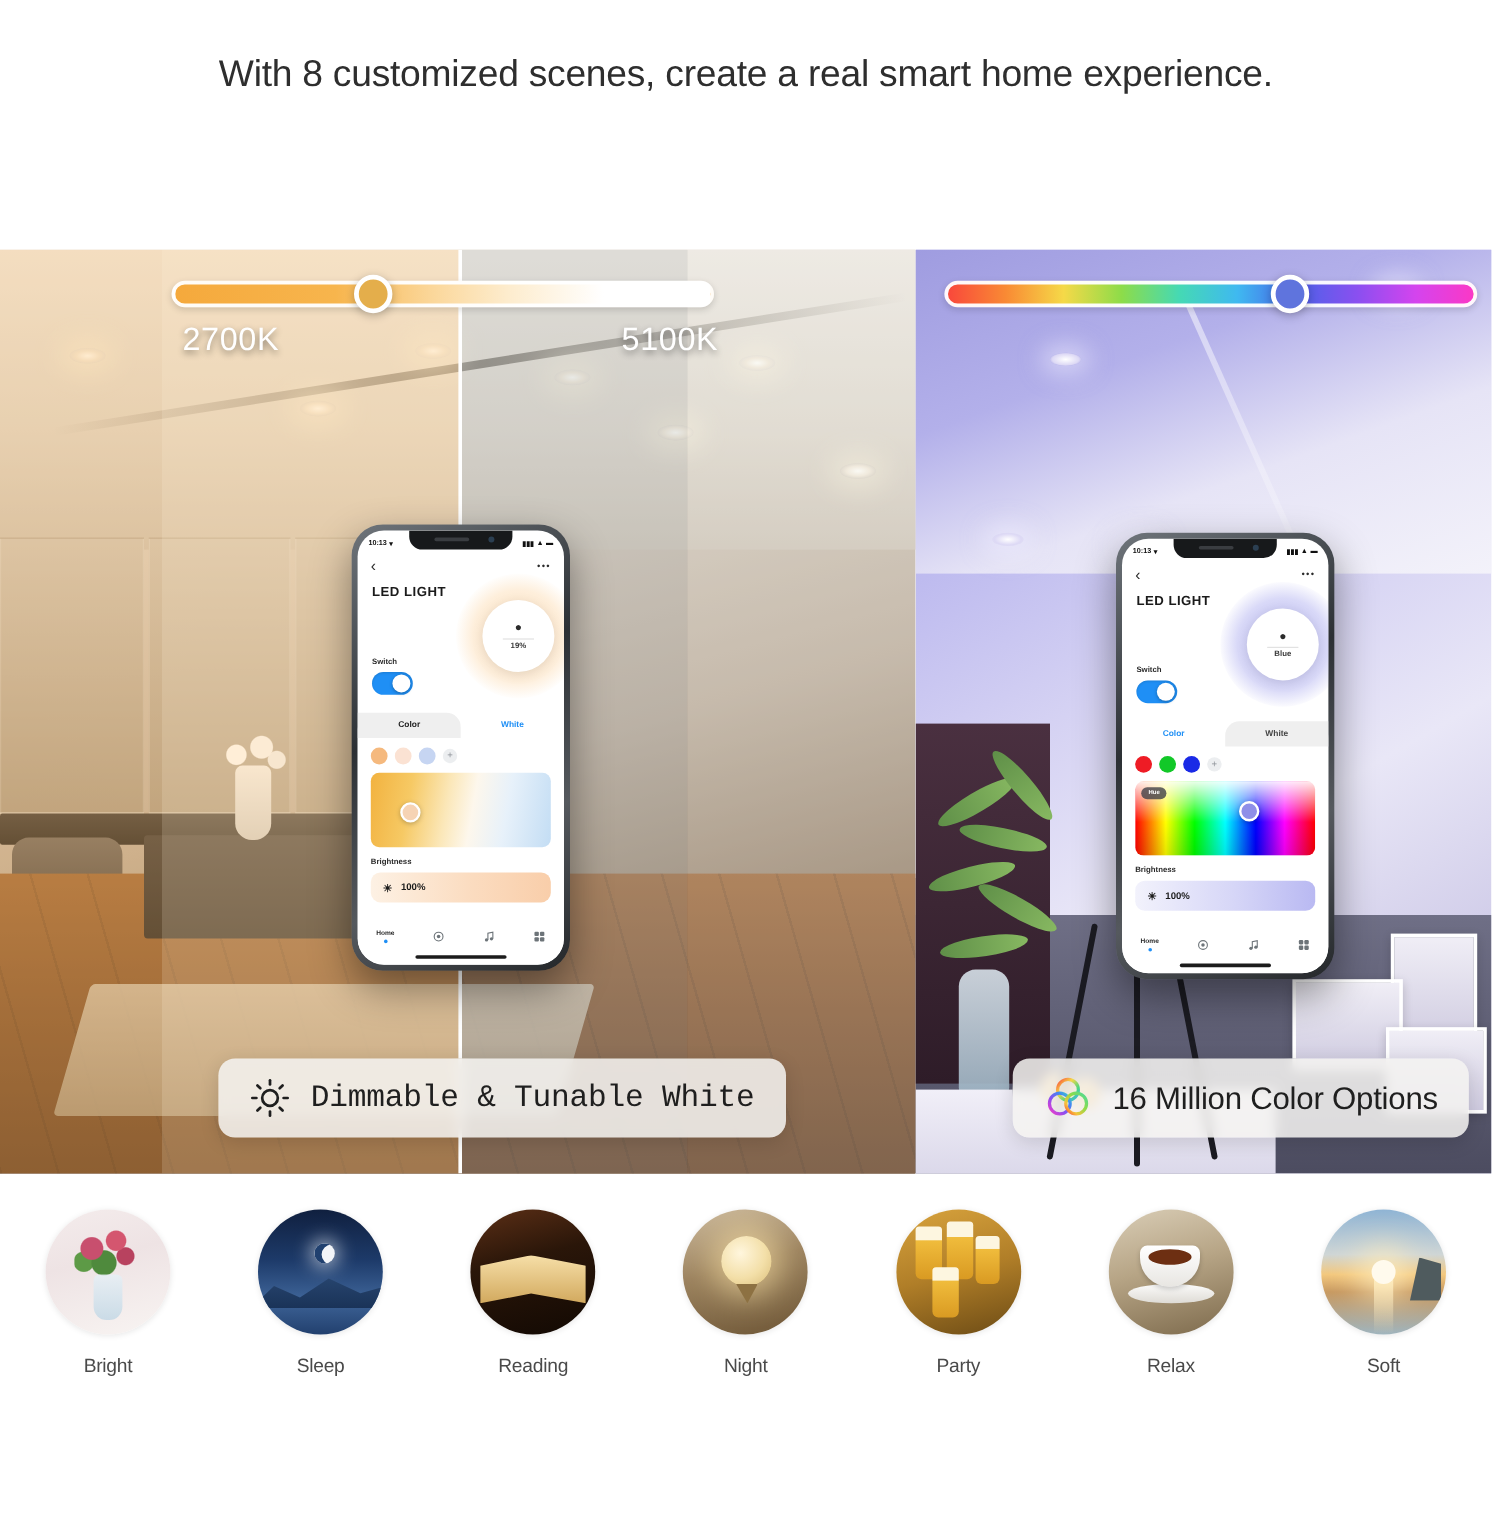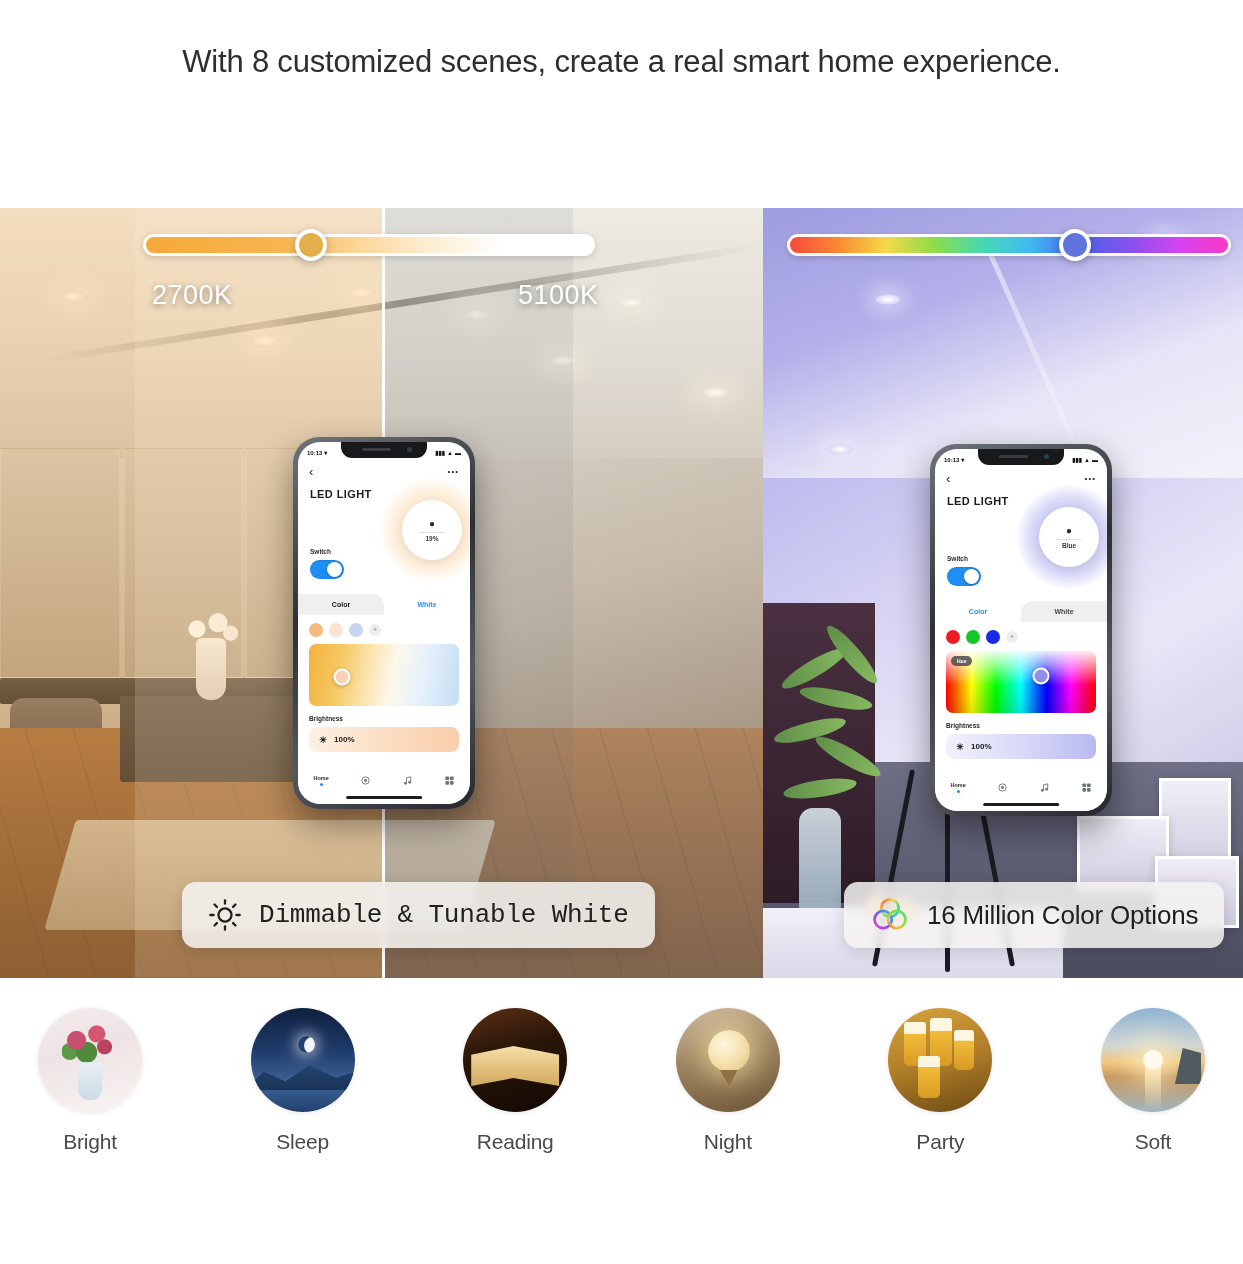--- a/index.html
+++ b/index.html
@@ -185,21 +185,21 @@
   .slider-knob {
     position:absolute; top:50%; width:32px; height:32px;
     border-radius:50%; border:4px solid #ffffff;
     transform:translate(-50%,-50%);
     box-shadow:0 2px 8px rgba(0,0,0,.25);
   }
   .knob-temp { background:#e4ae4b; }
   .knob-rgb  { background:#5f74dd; }
   .kelvin-label {
     position:absolute; color:#ffffff; font-size:27px; font-weight:500;
-    text-shadow:0 2px 6px rgba(0,0,0,.45); letter-spacing:.5px;margin-top:12px;
+    text-shadow:0 2px 6px rgba(0,0,0,.45); letter-spacing:.5px;
   }
 
   
   .phone {
     position:absolute; z-index:16;
     border-radius:26px;
     background:linear-gradient(150deg,#6f757b,#2c3034 40%,#55595e 70%,#24272a);
     padding:5px;
     box-shadow:0 14px 34px rgba(0,0,0,.42);
   }
@@ -342,21 +342,21 @@
     display:flex; justify-content:space-between;
     padding:0 22px;
   }
   .scene { width:136px; display:flex; flex-direction:column; align-items:center; }
   .scene-thumb {
     width:104px; height:104px; border-radius:50%;
     box-shadow:0 1px 5px rgba(0,0,0,.10);
     overflow:hidden; position:relative;
   }
   .scene-label {
-    margin-top:18px; font-size:21px; color:#4a4a4a; letter-spacing:-.2px;
+    margin-top:18px; font-size:16px; color:#4a4a4a; letter-spacing:-.2px;
   }
 
   
   .th-bright { background:linear-gradient(165deg,#f4ecec 0%,#eee3e4 40%,#f8f4f2 100%); }
   .th-bright .fl {
     position:absolute; left:24px; top:14px; width:56px; height:46px;
     background:
       radial-gradient(circle at 26% 40%,#c84f6e 0 9px,rgba(0,0,0,0) 10px),
       radial-gradient(circle at 62% 26%,#d4566f 0 8px,rgba(0,0,0,0) 9px),
       radial-gradient(circle at 76% 54%,#b8425f 0 7px,rgba(0,0,0,0) 8px),
@@ -803,20 +803,28 @@
   <div class="scene">
     <div class="scene-thumb th-party">
       <div class="mug" style="left:16px; top:14px; width:22px; height:44px;"></div>
       <div class="mug" style="left:42px; top:10px; width:22px; height:48px;"></div>
       <div class="mug" style="left:66px; top:22px; width:20px; height:40px;"></div>
       <div class="mug" style="left:30px; top:48px; width:22px; height:42px;"></div>
     </div>
     <div class="scene-label">Party</div>
   </div>
 
+  <div class="scene">
+    <div class="scene-thumb th-relax">
+      <div class="saucer"></div>
+        <div class="cup"></div>
+        <div class="tea"></div>
+    </div>
+    <div class="scene-label">Relax</div>
+  </div>
 
   <div class="scene">
     <div class="scene-thumb th-soft">
       <div class="refl"></div>
         <div class="sun"></div>
         <div class="rock"></div>
     </div>
     <div class="scene-label">Soft</div>
   </div>
 

